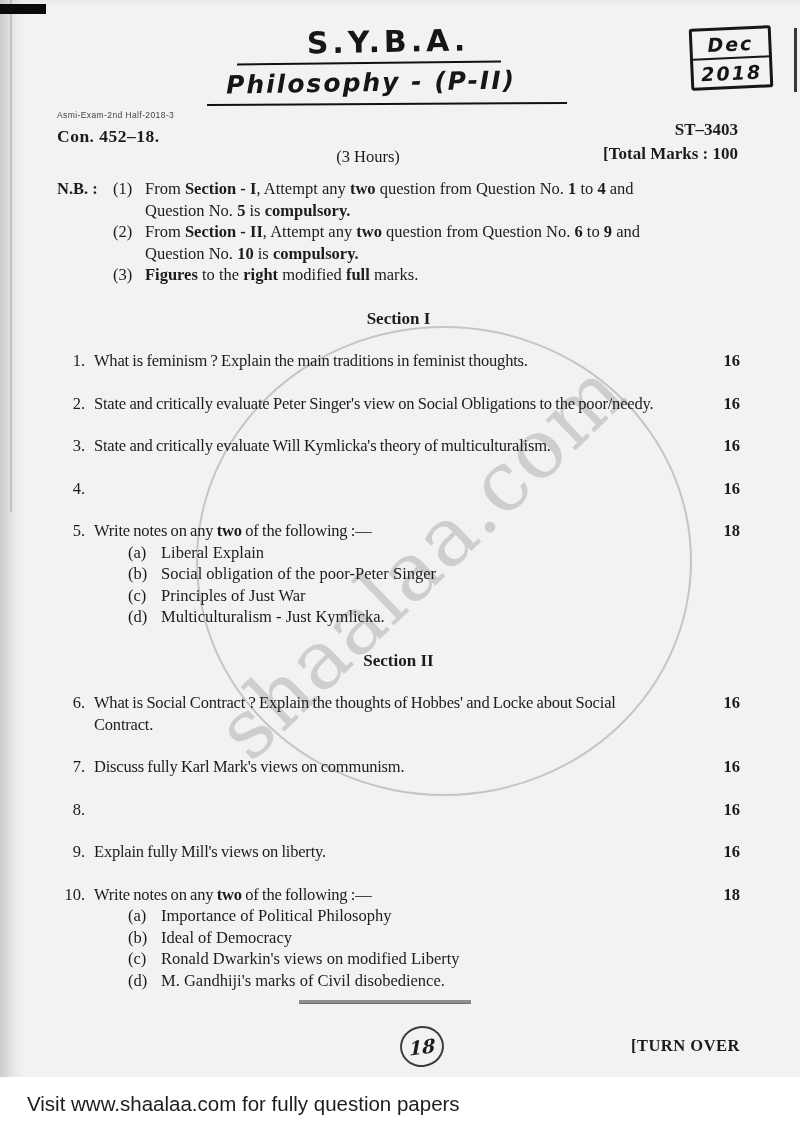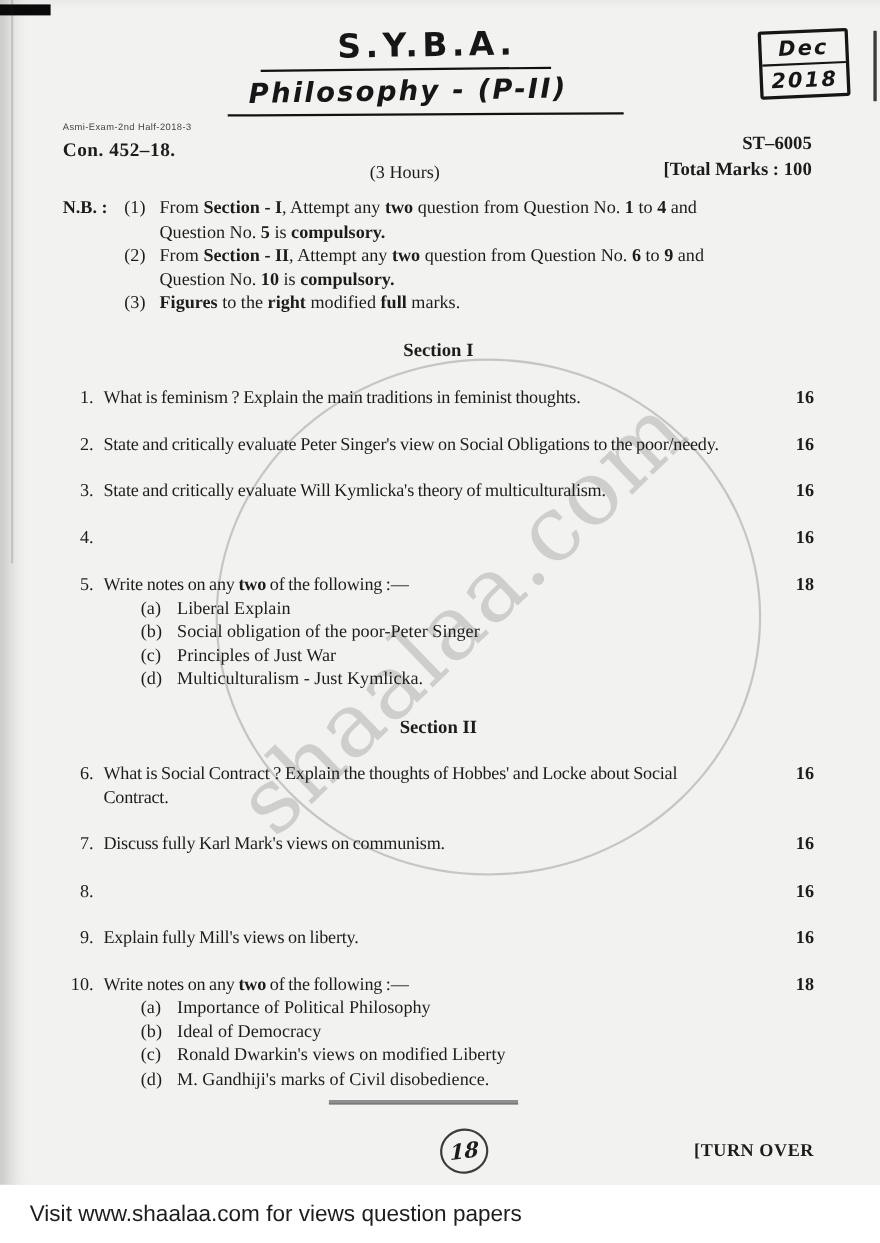--- a/index.html
+++ b/index.html
@@ -113,21 +113,21 @@
   <div class="philosophy hw">Philosophy - (P-II)</div>
   <div class="underline2"></div>
 
   <div class="dec-box hw">
     <div class="cell">Dec</div>
     <div class="cell year">2018</div>
   </div>
 
   <div class="print-code">Asmi-Exam-2nd Half-2018-3</div>
   <div class="con-no">Con. 452–18.</div>
-  <div class="paper-code">ST–6005</div>
+  <div class="paper-code">ST–3403</div>
   <div class="duration">(3 Hours)</div>
   <div class="total-marks">[Total Marks : 100</div>
 
   <div class="content">
 
     <div class="nb-row">
       <span class="nb-label">N.B. :</span>
       <span class="nb-num">(1)</span>
       <span class="nb-text"><span>From </span><span class="bold">Section - I</span><span>, Attempt any </span><span class="bold">two</span><span> question from Question No. </span><span class="bold">1</span><span> to </span><span class="bold">4</span><span> and Question No. </span><span class="bold">5</span><span> is </span><span class="bold">compulsory.</span></span>
     </div>
@@ -231,14 +231,14 @@
     <div class="end-divider"></div>
   </div>
 
   <div class="page-circle">
     <span>18</span>
   </div>
   <div class="turn-over">[TURN OVER</div>
 </div>
 
 <div class="bottom-bar">
-  <span>Visit www.shaalaa.com for views question papers</span>
+  <span>Visit www.shaalaa.com for fully question papers</span>
 </div>
 
 </body></html>

